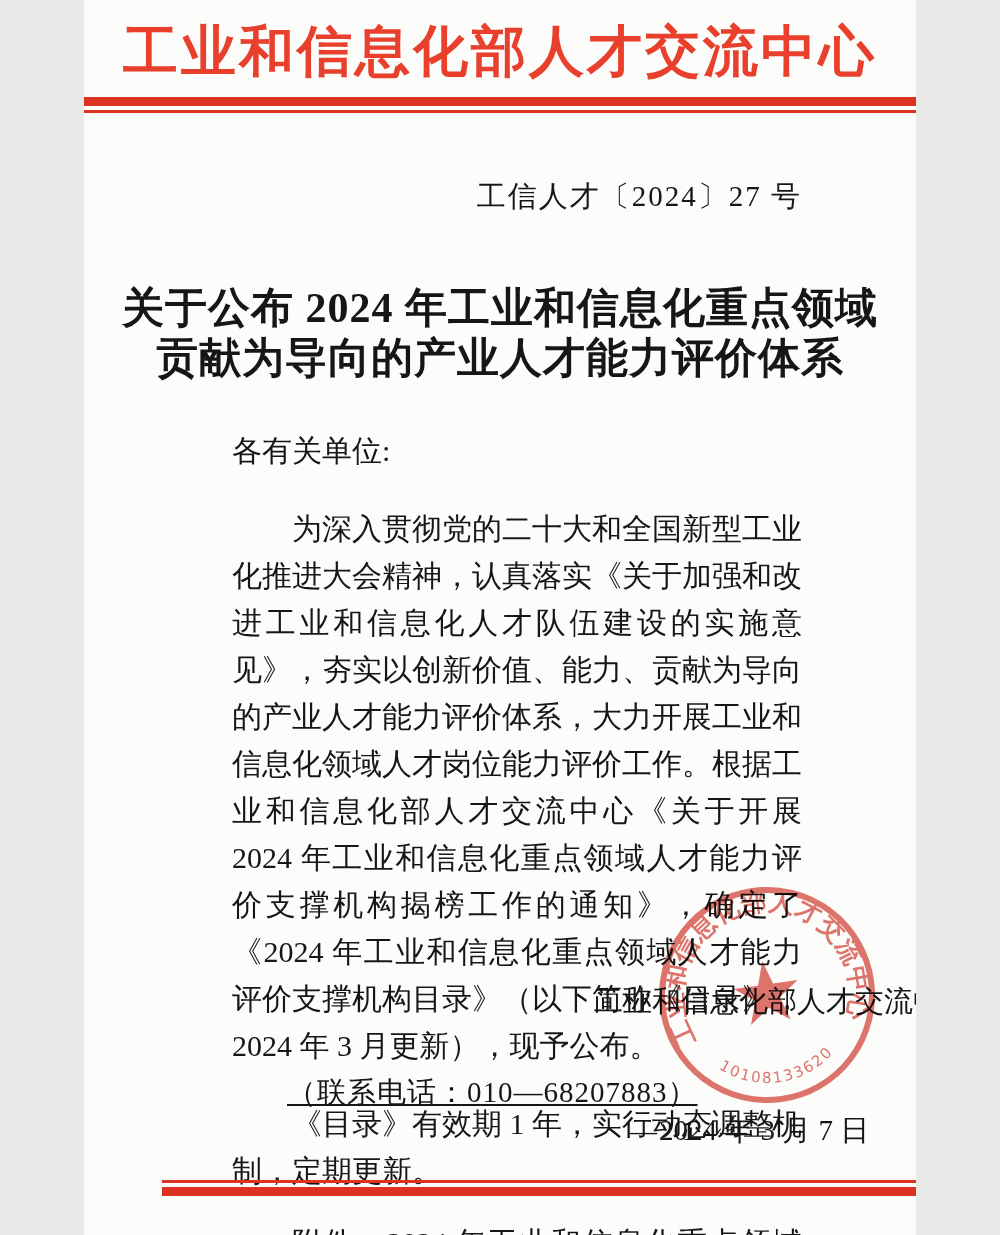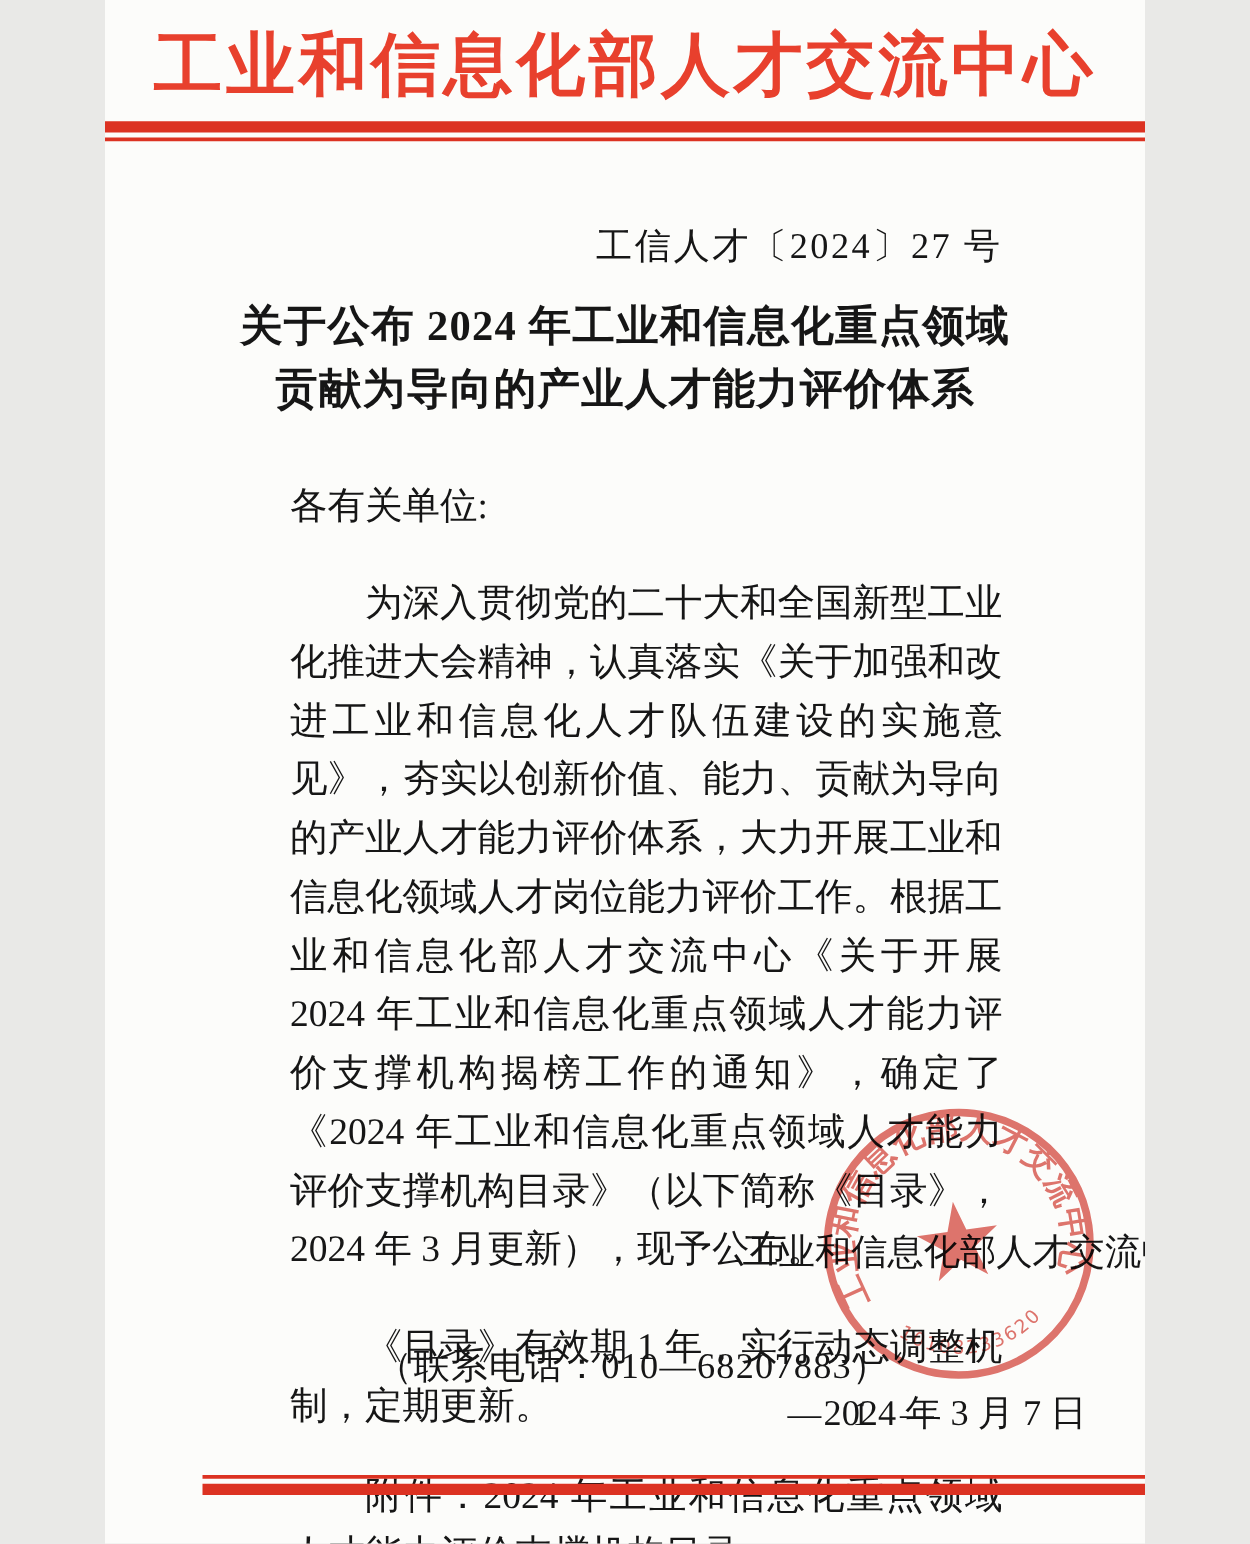--- a/index.html
+++ b/index.html
@@ -34,24 +34,24 @@
   .rule-thick{height:9px;margin-top:5px;}
   .rule-thin{height:3px;margin-top:4px;}
   .doc-number{
     margin-top:64px;
     text-align:right;
     padding-right:114px;
     font-size:29px;
     letter-spacing:2px;
   }
   .title{
-    margin-top:20px;
+    margin-top:66px;
     text-align:center;
     font-weight:bold;
-    font-size:34px;
+    font-size:42px;
     line-height:50px;
     letter-spacing:1px;
   }
   .body-text{
     margin-top:44px;
     padding:0 114px 0 148px;
     font-size:30px;
     line-height:47px;
     text-align:justify;
   }
@@ -62,23 +62,24 @@
     position:absolute;
     left:510px;width:340px;
     text-align:center;
     font-size:29px;
     white-space:nowrap;
   }
   .sig-org{top:982px;}
   .sig-date{top:1087px;margin-top:24px;}
   .contact{
     position:absolute;
-    left:217px;top:1073px;
+    left:203px;top:1073px;
     font-size:29px;
     letter-spacing:1px;
+    text-decoration:underline;
   }
   .page-number{
     position:absolute;
     top:1116px;right:160px;
     font-size:27px;
     letter-spacing:9px;
     white-space:nowrap;
   }
   .bottom-rules{position:absolute;left:78px;top:1180px;width:844px;}
   .bottom-rules .rule{width:844px;}

